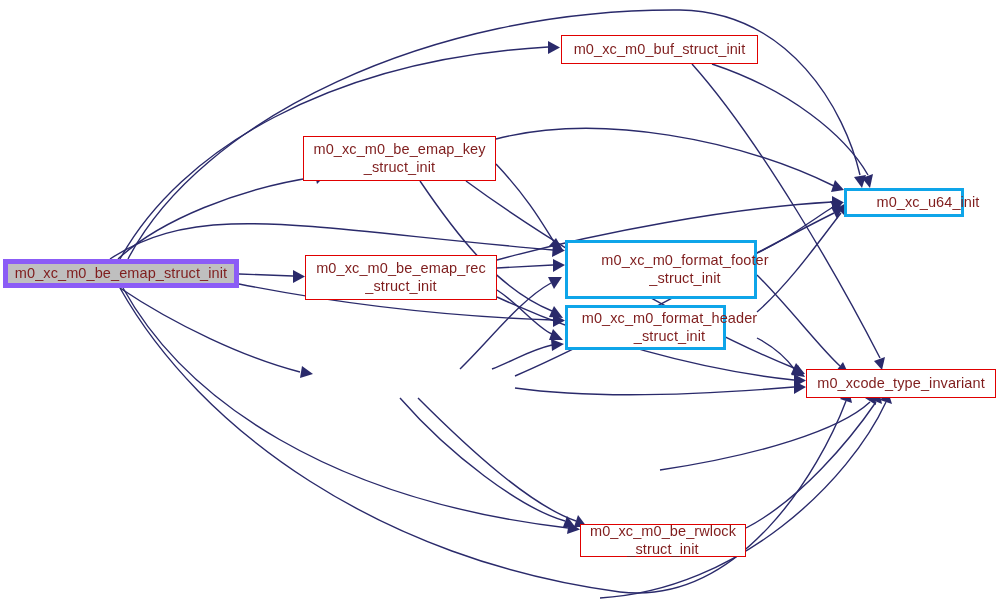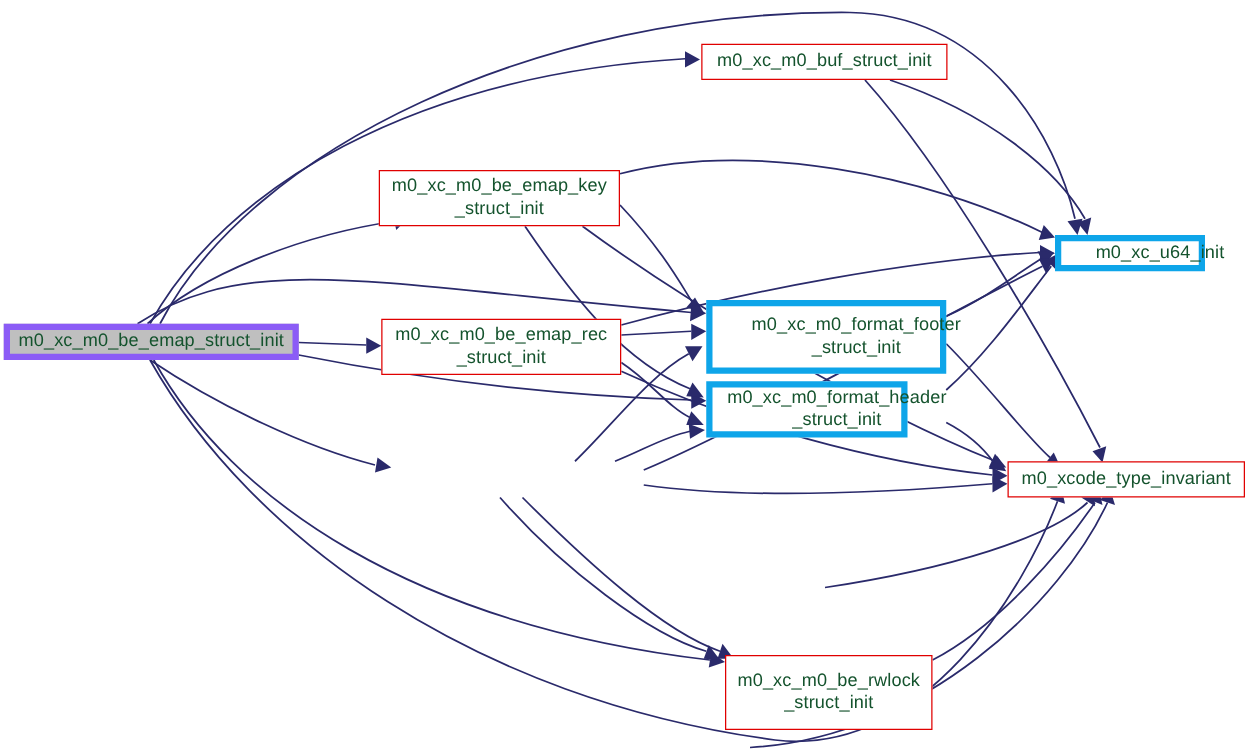--- a/index.html
+++ b/index.html
@@ -32,35 +32,35 @@
     stroke: none;
   }
   .node {
     position: absolute;
     box-sizing: border-box;
     display: flex;
     align-items: center;
     justify-content: center;
     text-align: center;
     line-height: 1.18;
-    color: #14532d;
+    color: #7f1d1d;
     background: #ffffff;
     border: 1px solid #e00000;
     font-size: 14.5px;
     letter-spacing: 0.1px;
     white-space: pre-line;
     z-index: 5;
   }
   .node.root {
     background: #bfbfbf;
     border: 5px solid #8b5cf6;
   }
   .node.plain {
     background: #ffffff;
-    border: 5px solid #0ea5e9;
+    border: 3px solid #0ea5e9;
     padding-left: 48px;
   }
 </style>
 </head>
 <body>
 
 <div id="canvas">
 
   <svg id="edges" viewBox="0 0 1003 604" xmlns="http://www.w3.org/2000/svg">
 
@@ -239,16 +239,16 @@
 
   <div class="node" style="left:305px; top:255px; width:192px; height:45px;">m0_xc_m0_be_emap_rec
 _struct_init</div>
 
   <div class="node plain" style="left:565px; top:305px; width:161px; height:45px;">m0_xc_m0_format_header
 _struct_init</div>
 
 
   <div class="node" style="left:806px; top:369px; width:190px; height:29px;">m0_xcode_type_invariant</div>
 
-  <div class="node" style="left:580px; top:524px; width:166px; height:60px;">m0_xc_m0_be_rwlock
+  <div class="node" style="left:580px; top:524px; width:166px; height:33px;">m0_xc_m0_be_rwlock
 _struct_init</div>
 
 </div>
 
 </body></html>

